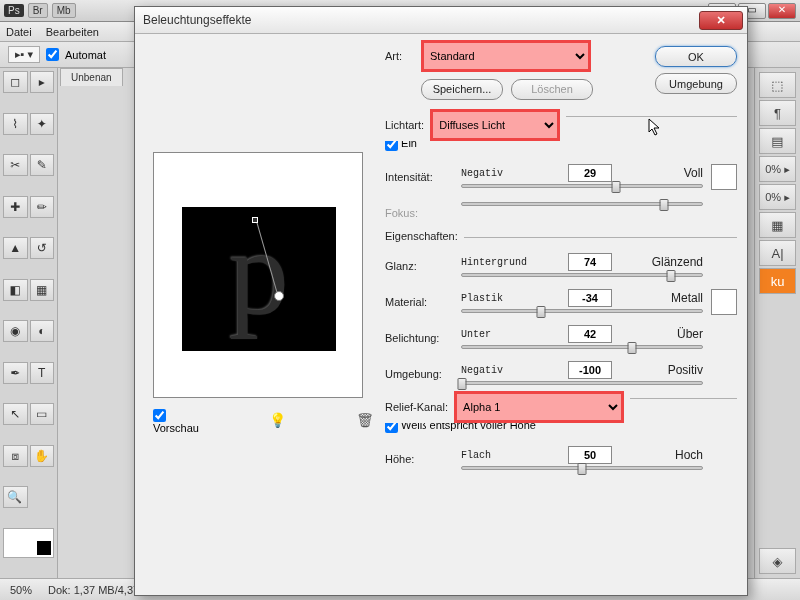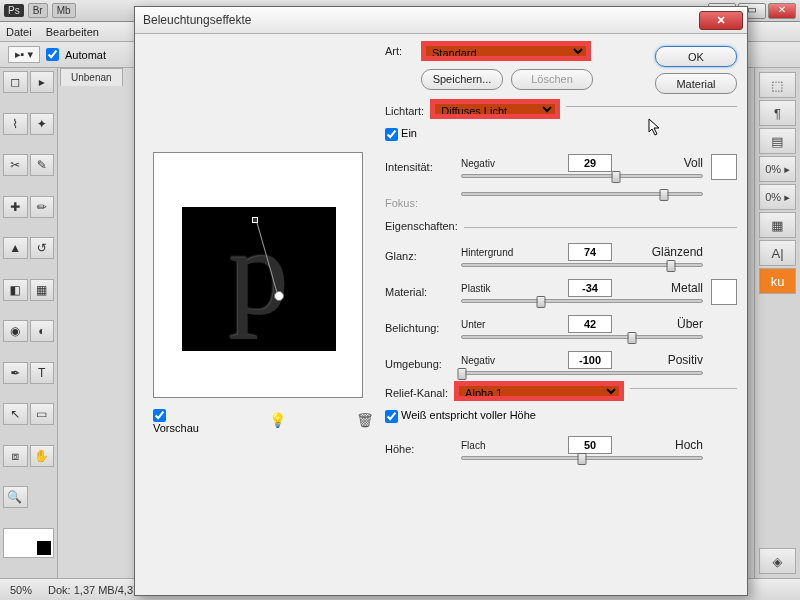--- a/index.html
+++ b/index.html
@@ -41,32 +41,32 @@
 .preview-row { margin-top: 10px; display: flex; align-items: center; gap: 70px; }
 .icon-bulb, .icon-trash { width: 18px; height: 18px; color: #555; font-size: 14px; text-align: center; }
 
 .right-col { position: absolute; left: 250px; top: 6px; right: 10px; bottom: 6px; }
 .row { display: flex; align-items: center; margin-bottom: 6px; min-height: 22px; }
 .row .lbl { width: 76px; color: #222; }
 .row .btn-group { display: flex; gap: 8px; }
 button.ps-btn { height: 21px; padding: 0 10px; min-width: 82px; background: linear-gradient(#fafafa,#e4e4e4); border: 1px solid #8a8a8a; border-radius: 10px; color: #222; }
 button.ps-btn.primary { border: 1px solid #3a7abd; box-shadow: 0 0 3px #6ca6e0; }
 button.ps-btn:disabled { color: #999; }
-select.ps-sel { height: 20px; border: 5px solid #ef4444; background: #c2410c; padding: 0 2px; }
+select.ps-sel { height: 32px; border: 3px solid #ef4444; background: #fca5a5; padding: 0 2px; }
 input.ps-num { width: 44px; height: 18px; border: 1px solid #888; text-align: center; background: #fff; font-weight: bold; }
 input[type=checkbox] { vertical-align: middle; }
 
 .action-col { position: absolute; right: 0; top: 6px; display: flex; flex-direction: column; gap: 6px; }
 
 .group-line { border-top: 1px solid #b0b0b0; margin: 6px 0 2px 0; position: relative; }
 .group-line .glabel { position: absolute; top: -8px; left: 0; background: #f0f0f0; padding-right: 6px; color: #222; }
 
 .slider-row { display: flex; align-items: center; margin-bottom: 4px; min-height: 32px; }
 .slider-row .lbl { width: 76px; color: #222; }
-.slider-row .end-lbl-l { width: 70px; text-align: left; color: #222; font-size: 10px; }
+.slider-row .end-lbl-l { width: 70px; text-align: left; color: #222; font-size: 10px; font-family: Liberation Mono, monospace; }
 .slider-row .end-lbl-r { width: 54px; text-align: right; color: #222; font-size: 12px; }
 .slider-wrap { flex: 1; position: relative; height: 26px; display: flex; flex-direction: column; align-items: center; }
 .slider-top { display: flex; width: 100%; align-items: center; justify-content: space-between; }
 .slider-track { width: 100%; height: 4px; background: #ccc; border: 1px solid #999; border-radius: 2px; position: relative; margin-top: 2px; }
 .slider-thumb { position: absolute; top: -4px; width: 9px; height: 12px; background: linear-gradient(#f0f0f0,#c8c8c8); border: 1px solid #666; border-radius: 1px; transform: translateX(-50%); }
 .slider-row.disabled .end-lbl-l, .slider-row.disabled .end-lbl-r, .slider-row.disabled .lbl { color: #9a9a9a; }
 .swatch { width: 26px; height: 26px; background: #fff; border: 1px solid #888; margin-left: 8px; }
 
 .cursor { position: absolute; top: 118px; left: 648px; width: 14px; height: 18px; pointer-events: none; }
 .cursor svg { width: 100%; height: 100%; }
@@ -164,21 +164,21 @@
       <div class="preview-row">
         <label><input type="checkbox" checked="" style=""> <span>Vorschau</span></label>
         <span class="icon-bulb">💡</span>
         <span class="icon-trash">🗑</span>
       </div>
     </div>
 
     <div class="right-col">
       <div class="action-col">
         <button class="ps-btn primary">OK</button>
-        <button class="ps-btn">Material</button>
+        <button class="ps-btn">Umgebung</button>
       </div>
 
       <div class="row">
         <span class="lbl" style="width:36px">Art:</span>
         <select class="ps-sel" style="width:170px"><option>Standard</option></select>
       </div>
       <div class="row">
         <span style="width:36px"></span>
         <div class="btn-group">
           <button class="ps-btn">Speichern...</button>

